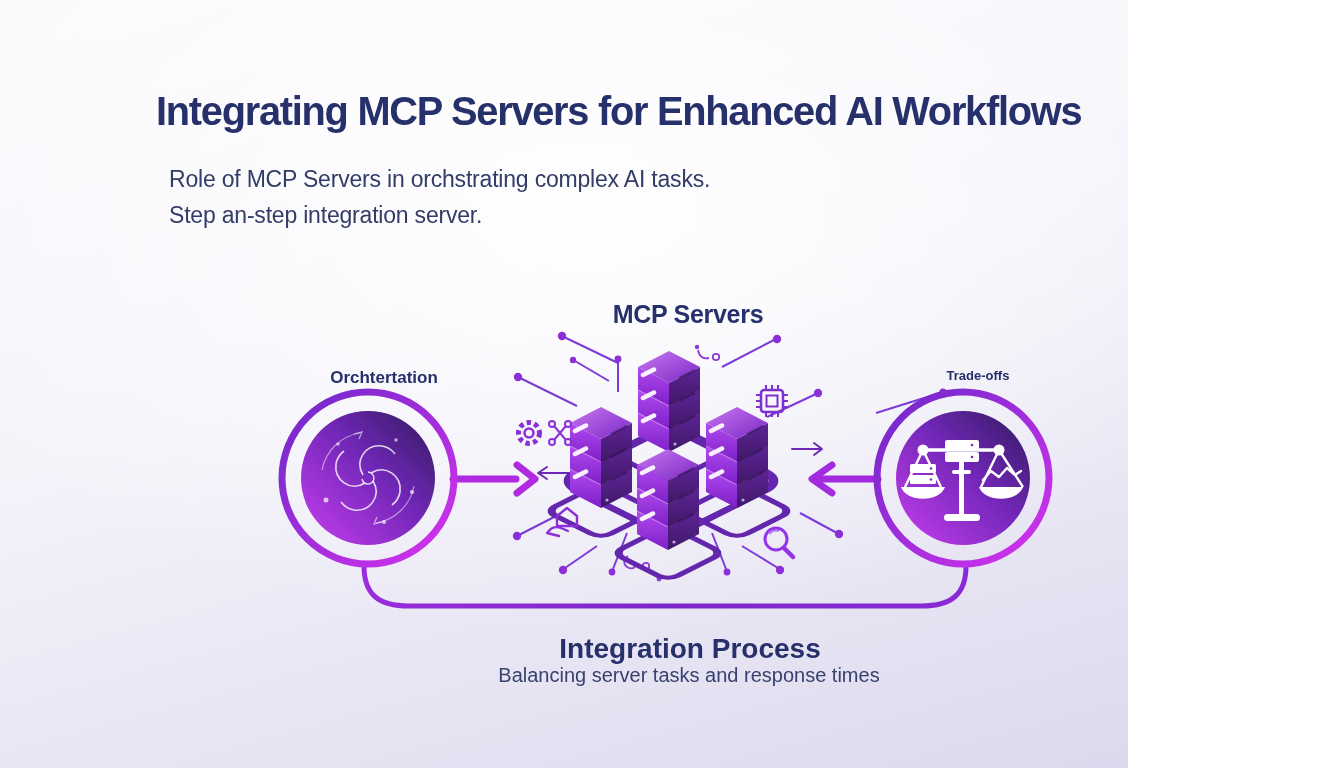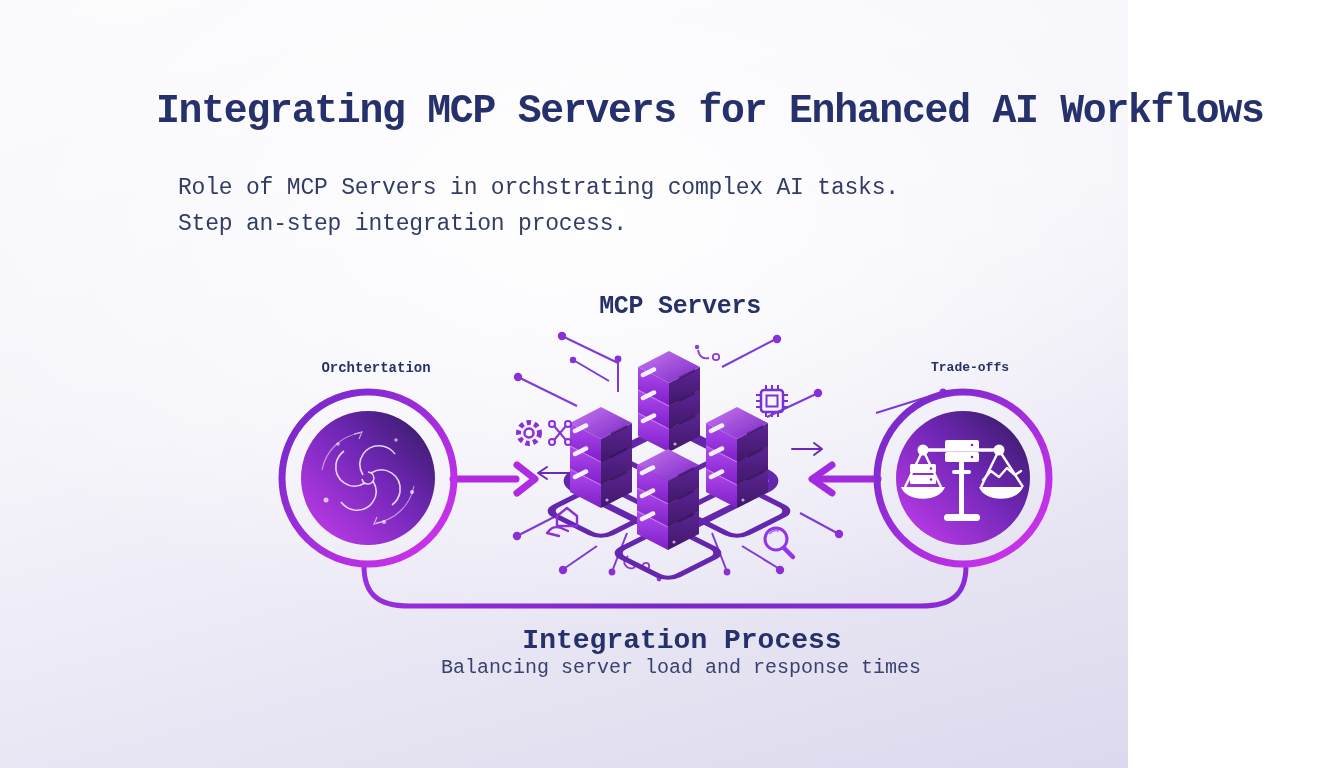--- a/index.html
+++ b/index.html
@@ -1,53 +1,53 @@
 <!DOCTYPE html>
 <html><head>
 <meta charset="utf-8">
 <style>
   html,body{margin:0;padding:0;}
   body{width:1344px;height:768px;overflow:hidden;}
   .stage{
     position:relative;width:1128px;height:768px;
-    font-family:Liberation Mono, monospace;
+    font-family:Liberation Sans, sans-serif;
     background:
       radial-gradient(ellipse 1200px 700px at 52% 28%, rgba(255,255,255,.95) 0%, rgba(255,255,255,0) 60%),
       linear-gradient(165deg,#fbfbfd 0%,#f4f3fa 45%,#e3e0f1 85%,#dcd9ee 100%);
   }
   .page-title{
     position:absolute;left:156px;top:88px;margin:0;
     font-size:41px;font-weight:bold;color:#26306a;letter-spacing:-1.3px;
     transform:scaleX(.97);transform-origin:left top;white-space:nowrap;
   }
   .subtitle{
-    position:absolute;left:163px;margin:15px;
+    position:absolute;left:163px;margin:6px;
     font-size:23px;color:#323c66;letter-spacing:-.2px;white-space:nowrap;
   }
   .subtitle.l1{top:160px;}
   .subtitle.l2{top:196px;}
   .dlabel{
-    position:absolute;transform:translateX(-50%);margin:8px;white-space:nowrap;
+    position:absolute;transform:translateX(-50%);margin:16px;white-space:nowrap;
     color:#26306a;font-weight:bold;
   }
   .lbl-center{left:672px;top:284px;font-size:25px;letter-spacing:-.3px;}
-  .lbl-left{left:368px;top:352px;font-size:14px;}
+  .lbl-left{left:368px;top:352px;font-size:17px;}
   .lbl-right{left:962px;top:352px;font-size:13px;}
   .lbl-bottom{left:674px;top:617px;font-size:28px;}
   .lbl-sub{left:673px;top:648px;font-size:20px;font-weight:normal;color:#39426e;}
   svg.art{position:absolute;left:0;top:0;}
 </style>
 </head>
 <body>
 
 <div class="stage">
 
   <h1 class="page-title">Integrating MCP Servers for Enhanced AI Workflows</h1>
   <p class="subtitle l1">Role of MCP Servers in orchstrating complex AI tasks.</p>
-  <p class="subtitle l2">Step an-step integration process.</p>
+  <p class="subtitle l2">Step an-step integration server.</p>
 
   <svg class="art" width="1344" height="768" viewBox="0 0 1344 768">
     <defs>
       <linearGradient id="ringGrad" x1="0" y1="0" x2="1" y2="1">
         <stop offset="0" stop-color="#6d28c9"></stop>
           <stop offset="1" stop-color="#d633ee"></stop>
       </linearGradient>
       <linearGradient id="discGrad" x1="1" y1="0" x2="0" y2="1">
         <stop offset="0" stop-color="#2e1a5c"></stop>
           <stop offset="0.45" stop-color="#7227b8"></stop>
@@ -268,15 +268,15 @@
         <polyline points="983,480 991,471 999,477 1007,468 1015,475 1021,471" fill="none" stroke="#ffffff" stroke-width="2.4" stroke-linejoin="round" stroke-linecap="round"></polyline>
         <path d="M 979 487 A 22.5 15 0 0 0 1023 487 Z" fill="#ffffff"></path>
       </g>
     </g>
   </svg>
 
   <p class="dlabel lbl-center">MCP Servers</p>
   <p class="dlabel lbl-left">Orchtertation</p>
   <p class="dlabel lbl-right">Trade-offs</p>
   <p class="dlabel lbl-bottom">Integration Process</p>
-  <p class="dlabel lbl-sub">Balancing server load and response times</p>
+  <p class="dlabel lbl-sub">Balancing server tasks and response times</p>
 
 </div>
 
 </body></html>

